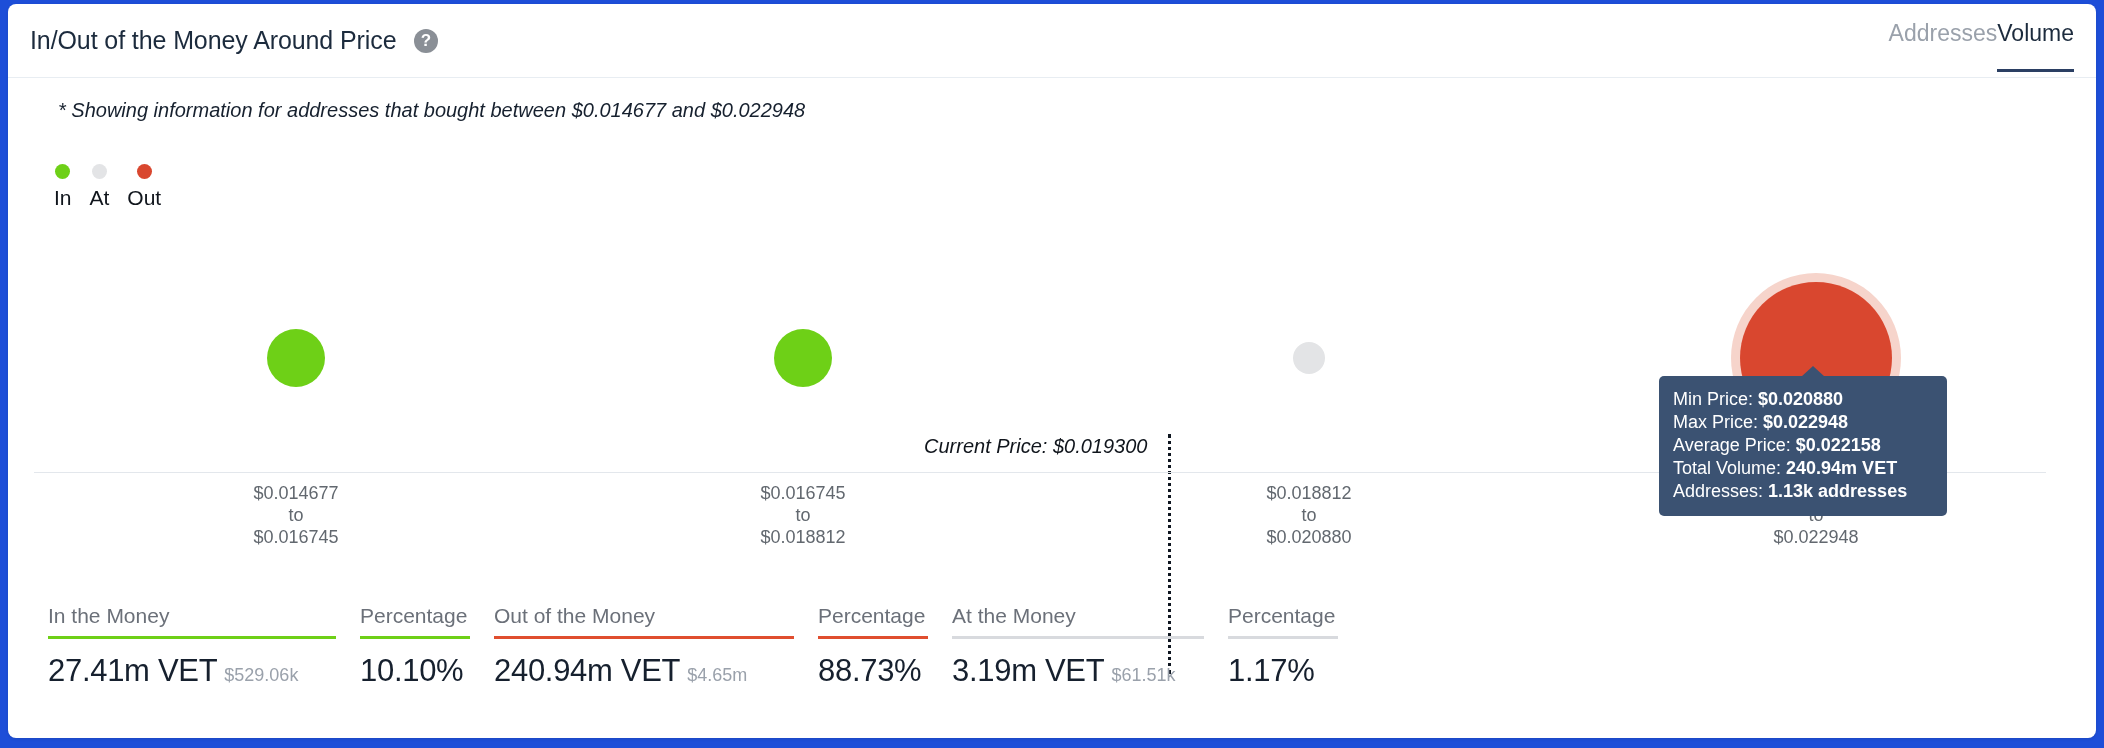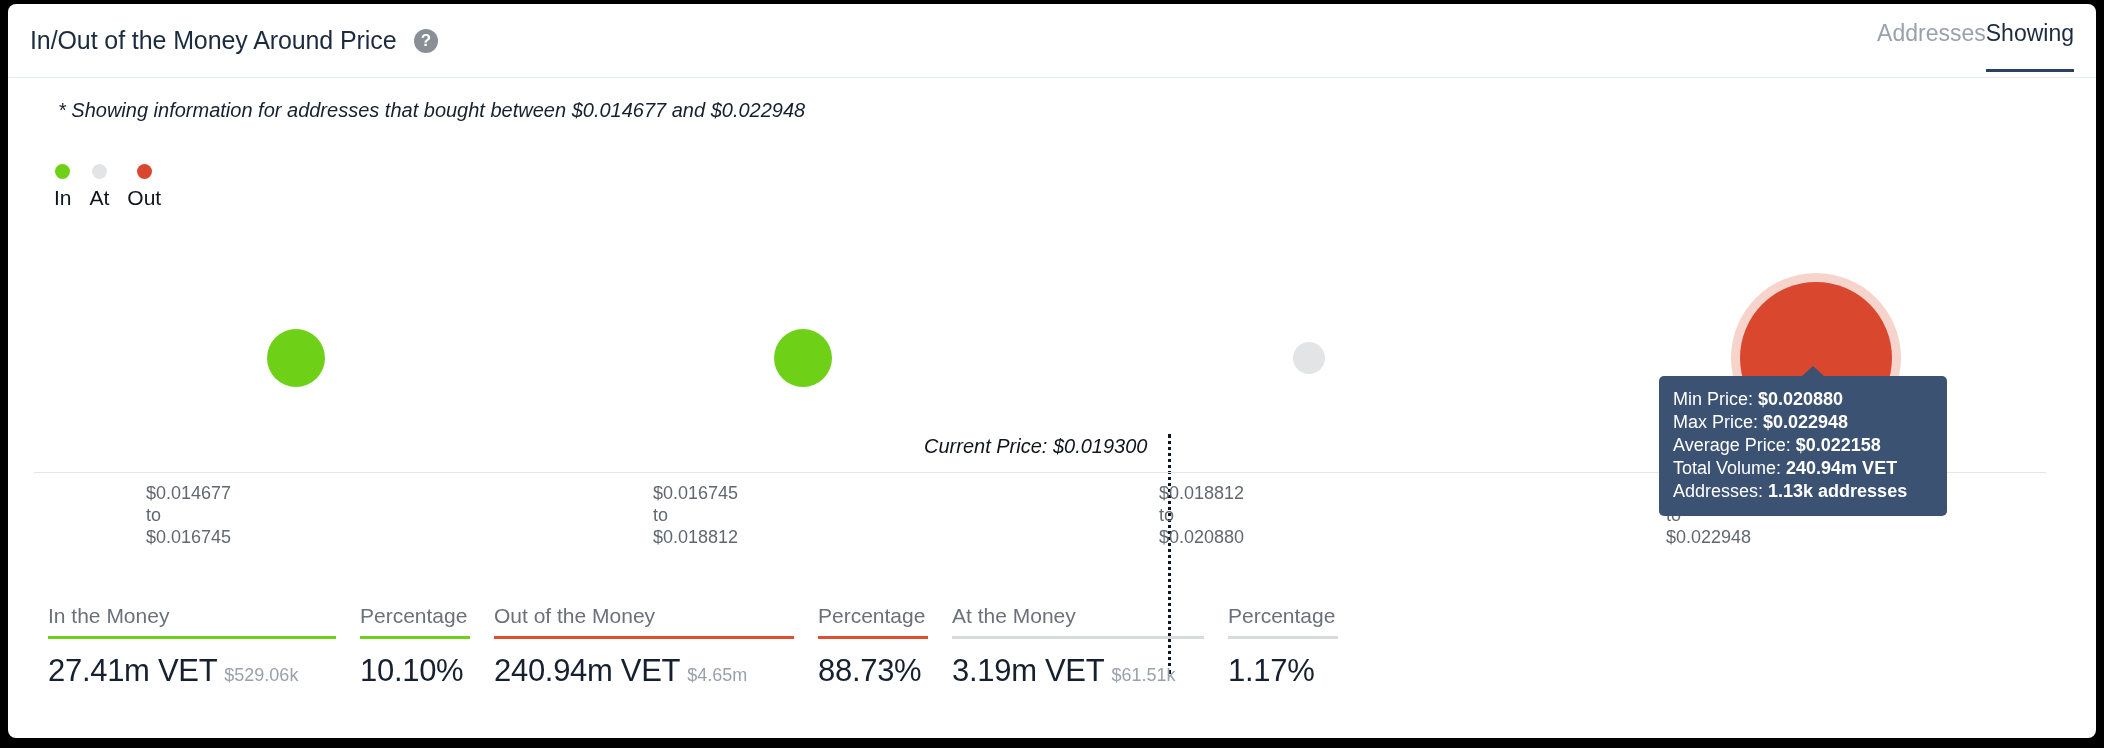--- a/index.html
+++ b/index.html
@@ -6,21 +6,21 @@
     margin: 0;
     padding: 0;
     background: #eef1f5;
     font-family: "Liberation Sans", sans-serif;
   }
   #root {
     position: relative;
     width: 2104px;
     height: 748px;
     overflow: hidden;
-    background: #000000;
+    background: #1d4ed8;
   }
   .card {
     position: absolute;
     left: 8px;
     top: 4px;
     width: 2088px;
     height: 734px;
     background: #ffffff;
     border-radius: 8px;
     box-shadow: 0 1px 3px rgba(30,40,60,0.14);
@@ -166,20 +166,21 @@
   .ticks {
     position: absolute;
     left: 0;
     top: 478px;
     width: 2088px;
     height: 80px;
   }
   .tick {
     position: absolute;
     width: 300px;
+    text-align: center;
     font-size: 18px;
     color: #62686f;
     line-height: 22px;
   }
 
   
   .tooltip {
     position: absolute;
     left: 1651px;
     top: 372px;
@@ -246,21 +247,21 @@
 <body>
 
 <div id="root">
   <div class="card">
 
     <div class="card-header">
       <div class="title">In/Out of the Money Around Price</div>
       <div class="help-icon">?</div>
       <div class="tabs">
         <div class="tab">Addresses</div>
-        <div class="tab active">Showing</div>
+        <div class="tab active">Volume</div>
       </div>
     </div>
 
     <div class="note">* Showing information for addresses that bought between $0.014677 and $0.022948</div>
 
     <div class="legend">
       <div class="legend-item">
         <span class="legend-dot" style="background:#6ed017"></span>
         <span class="legend-label">In</span>
       </div>

